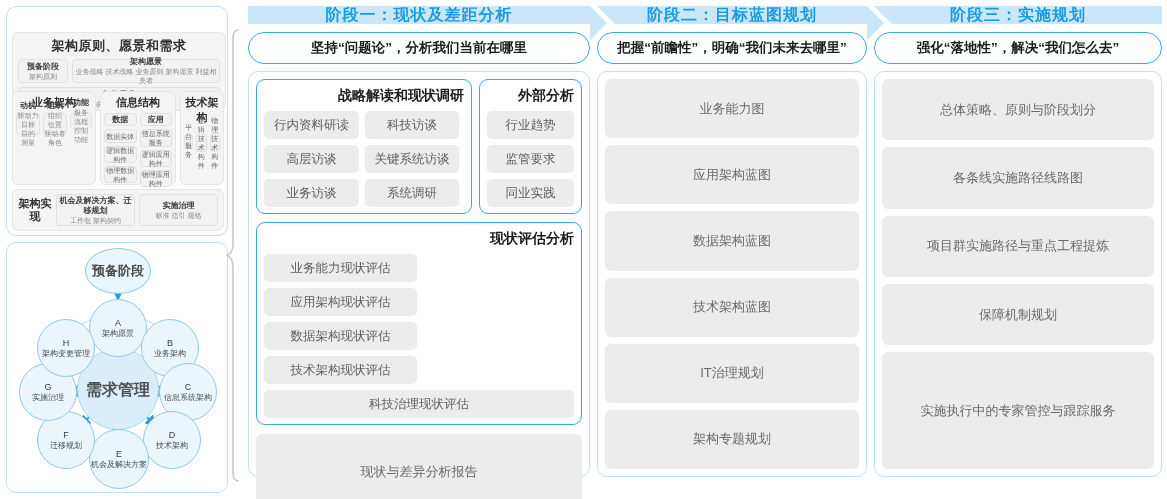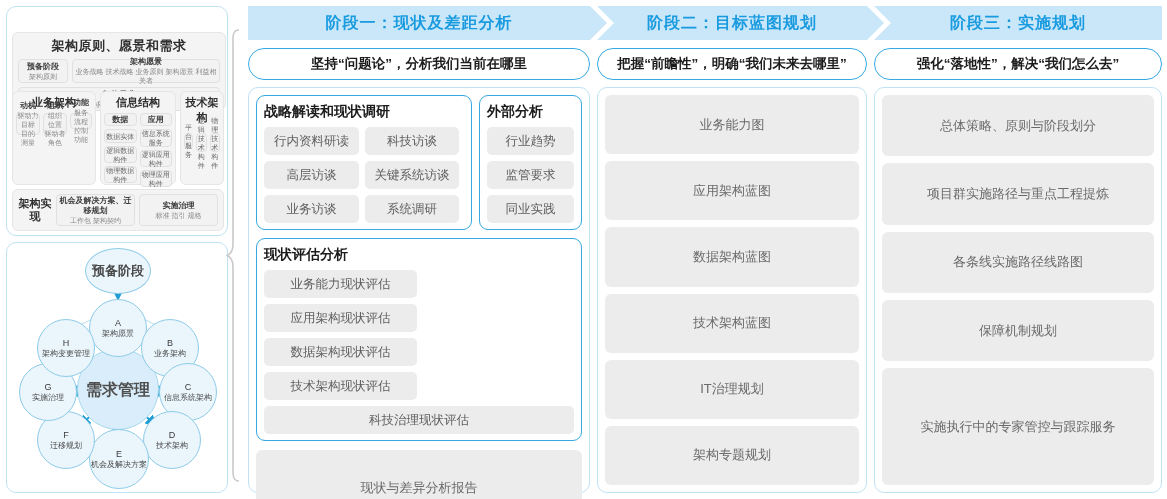--- a/index.html
+++ b/index.html
@@ -77,21 +77,21 @@
             font-size:16px;font-weight:bold;color:#4f4f4f;line-height:19px;}
   .n-pre{background:#eaf6fc;border:1px solid #8ecbe8;
          font-size:13px;font-weight:bold;color:#4a4a4a;line-height:16px;}
 
   
   .brace{position:absolute;left:226px;top:28px;}
 
   
   .phase{position:absolute;top:6px;}
   .ph-banner{
-    position:relative;height:34px;background:#c9e7f8;
+    position:relative;height:18px;background:#c9e7f8;
     display:flex;align-items:center;justify-content:center;
     color:#1a9be0;font-size:16px;font-weight:bold;letter-spacing:1px;
     box-sizing:border-box;
   }
   .ph-banner .arrow{
     position:absolute;right:-17px;top:0;width:0;height:0;
     border-top:17px solid transparent;border-bottom:17px solid transparent;
     border-left:17px solid #c9e7f8;z-index:3;
   }
   .ph-banner .notch{
@@ -110,21 +110,21 @@
   }
   .grey-box{
     background:#ececec;border-radius:6px;display:flex;align-items:center;
     justify-content:center;color:#6a6a6a;font-size:13px;box-sizing:border-box;
   }
   .inner-card{
     border:1px solid #36a9e1;border-radius:9px;background:#fff;
     box-sizing:border-box;padding:6px 7px;
   }
   .inner-title{
-    text-align:left;font-size:14px;font-weight:bold;color:#1c1c1c;
+    text-align:right;font-size:14px;font-weight:bold;color:#1c1c1c;
     margin:1px 0 6px 0;
   }
   .chipgrid{display:flex;flex-wrap:wrap;gap:6px;}
   .chip{
     background:#ececec;border-radius:5px;height:28px;display:flex;
     align-items:center;justify-content:center;color:#5f5f5f;font-size:12.5px;
     box-sizing:border-box;
   }
 </style>
 </head>
@@ -369,20 +369,20 @@
 
   <div class="phase" style="left:874px;width:288px;">
     <div class="ph-banner" style="width:288px;">
       <span class="notch"></span>
       <span>阶段三：实施规划</span>
     </div>
     <div class="ph-sub">强化“落地性”，解决“我们怎么去”</div>
 
     <div class="ph-body" style="height:406px;display:flex;flex-direction:column;gap:7px;">
       <div class="grey-box" style="flex:1.05">总体策略、原则与阶段划分</div>
+      <div class="grey-box" style="flex:1.05">各条线实施路径线路图</div>
       <div class="grey-box" style="flex:1.05">项目群实施路径与重点工程提炼</div>
-      <div class="grey-box" style="flex:1.05">各条线实施路径线路图</div>
       <div class="grey-box" style="flex:1.05">保障机制规划</div>
       <div class="grey-box" style="flex:2">实施执行中的专家管控与跟踪服务</div>
     </div>
   </div>
 
 </div>
 
 </body></html>

